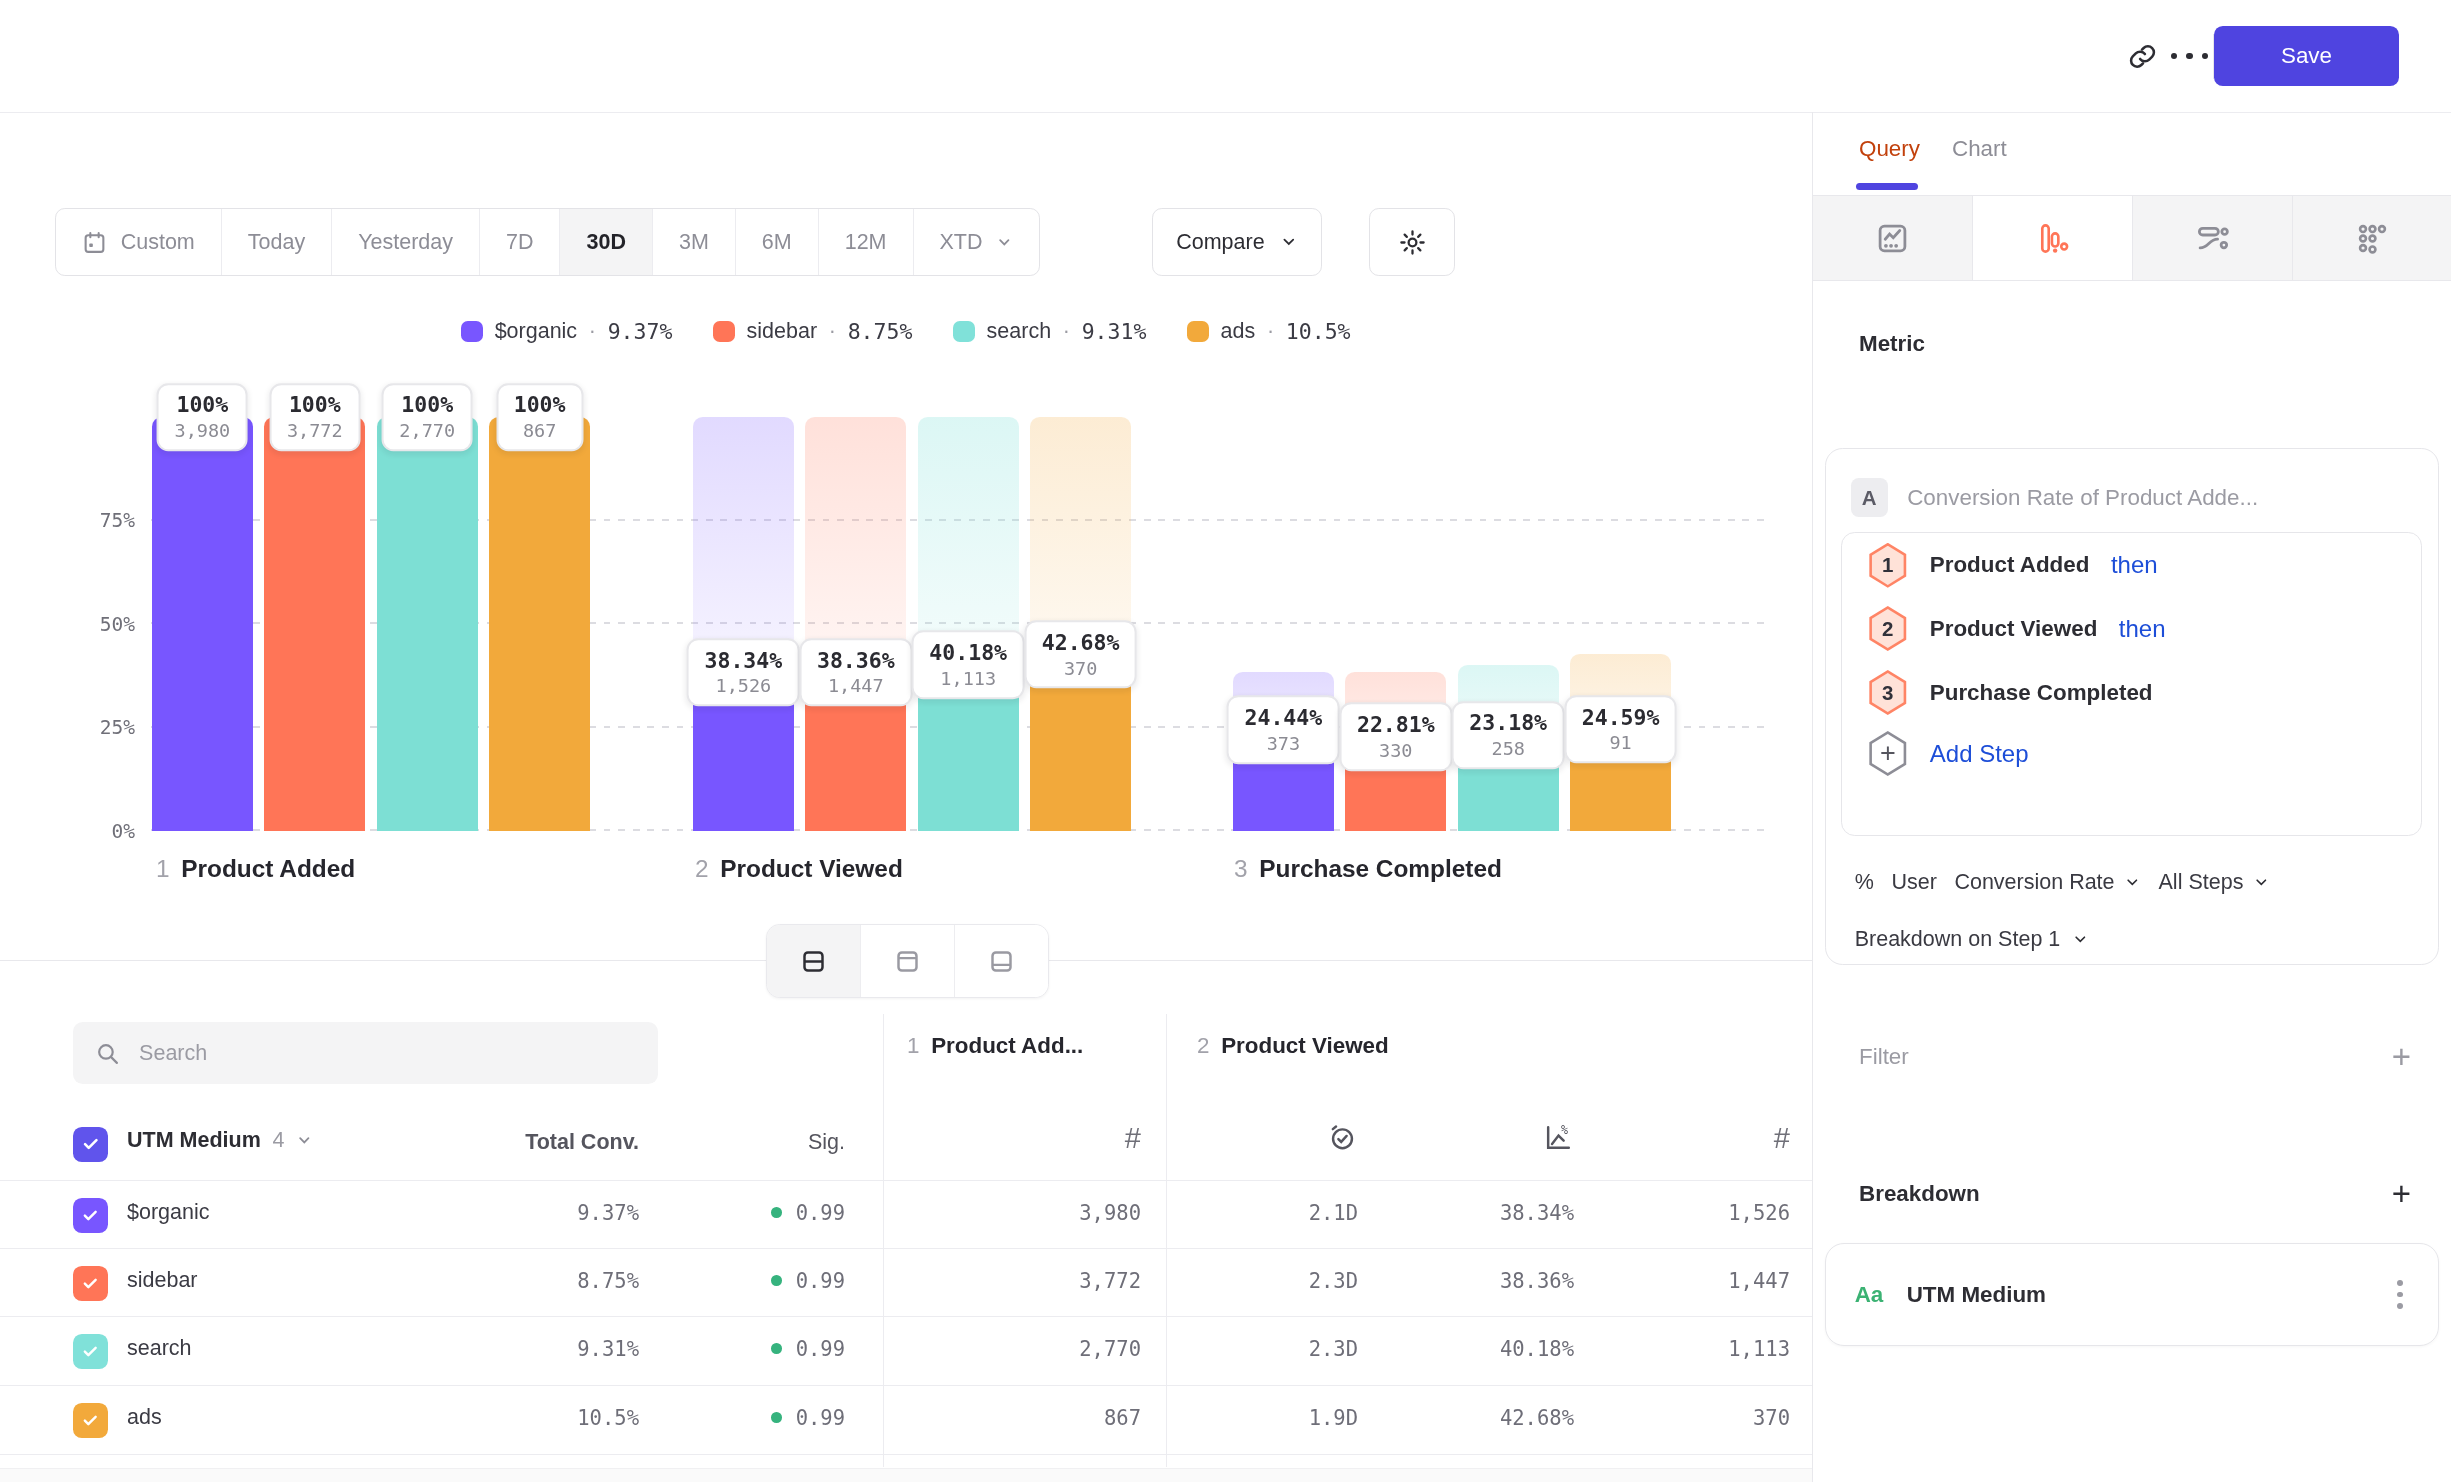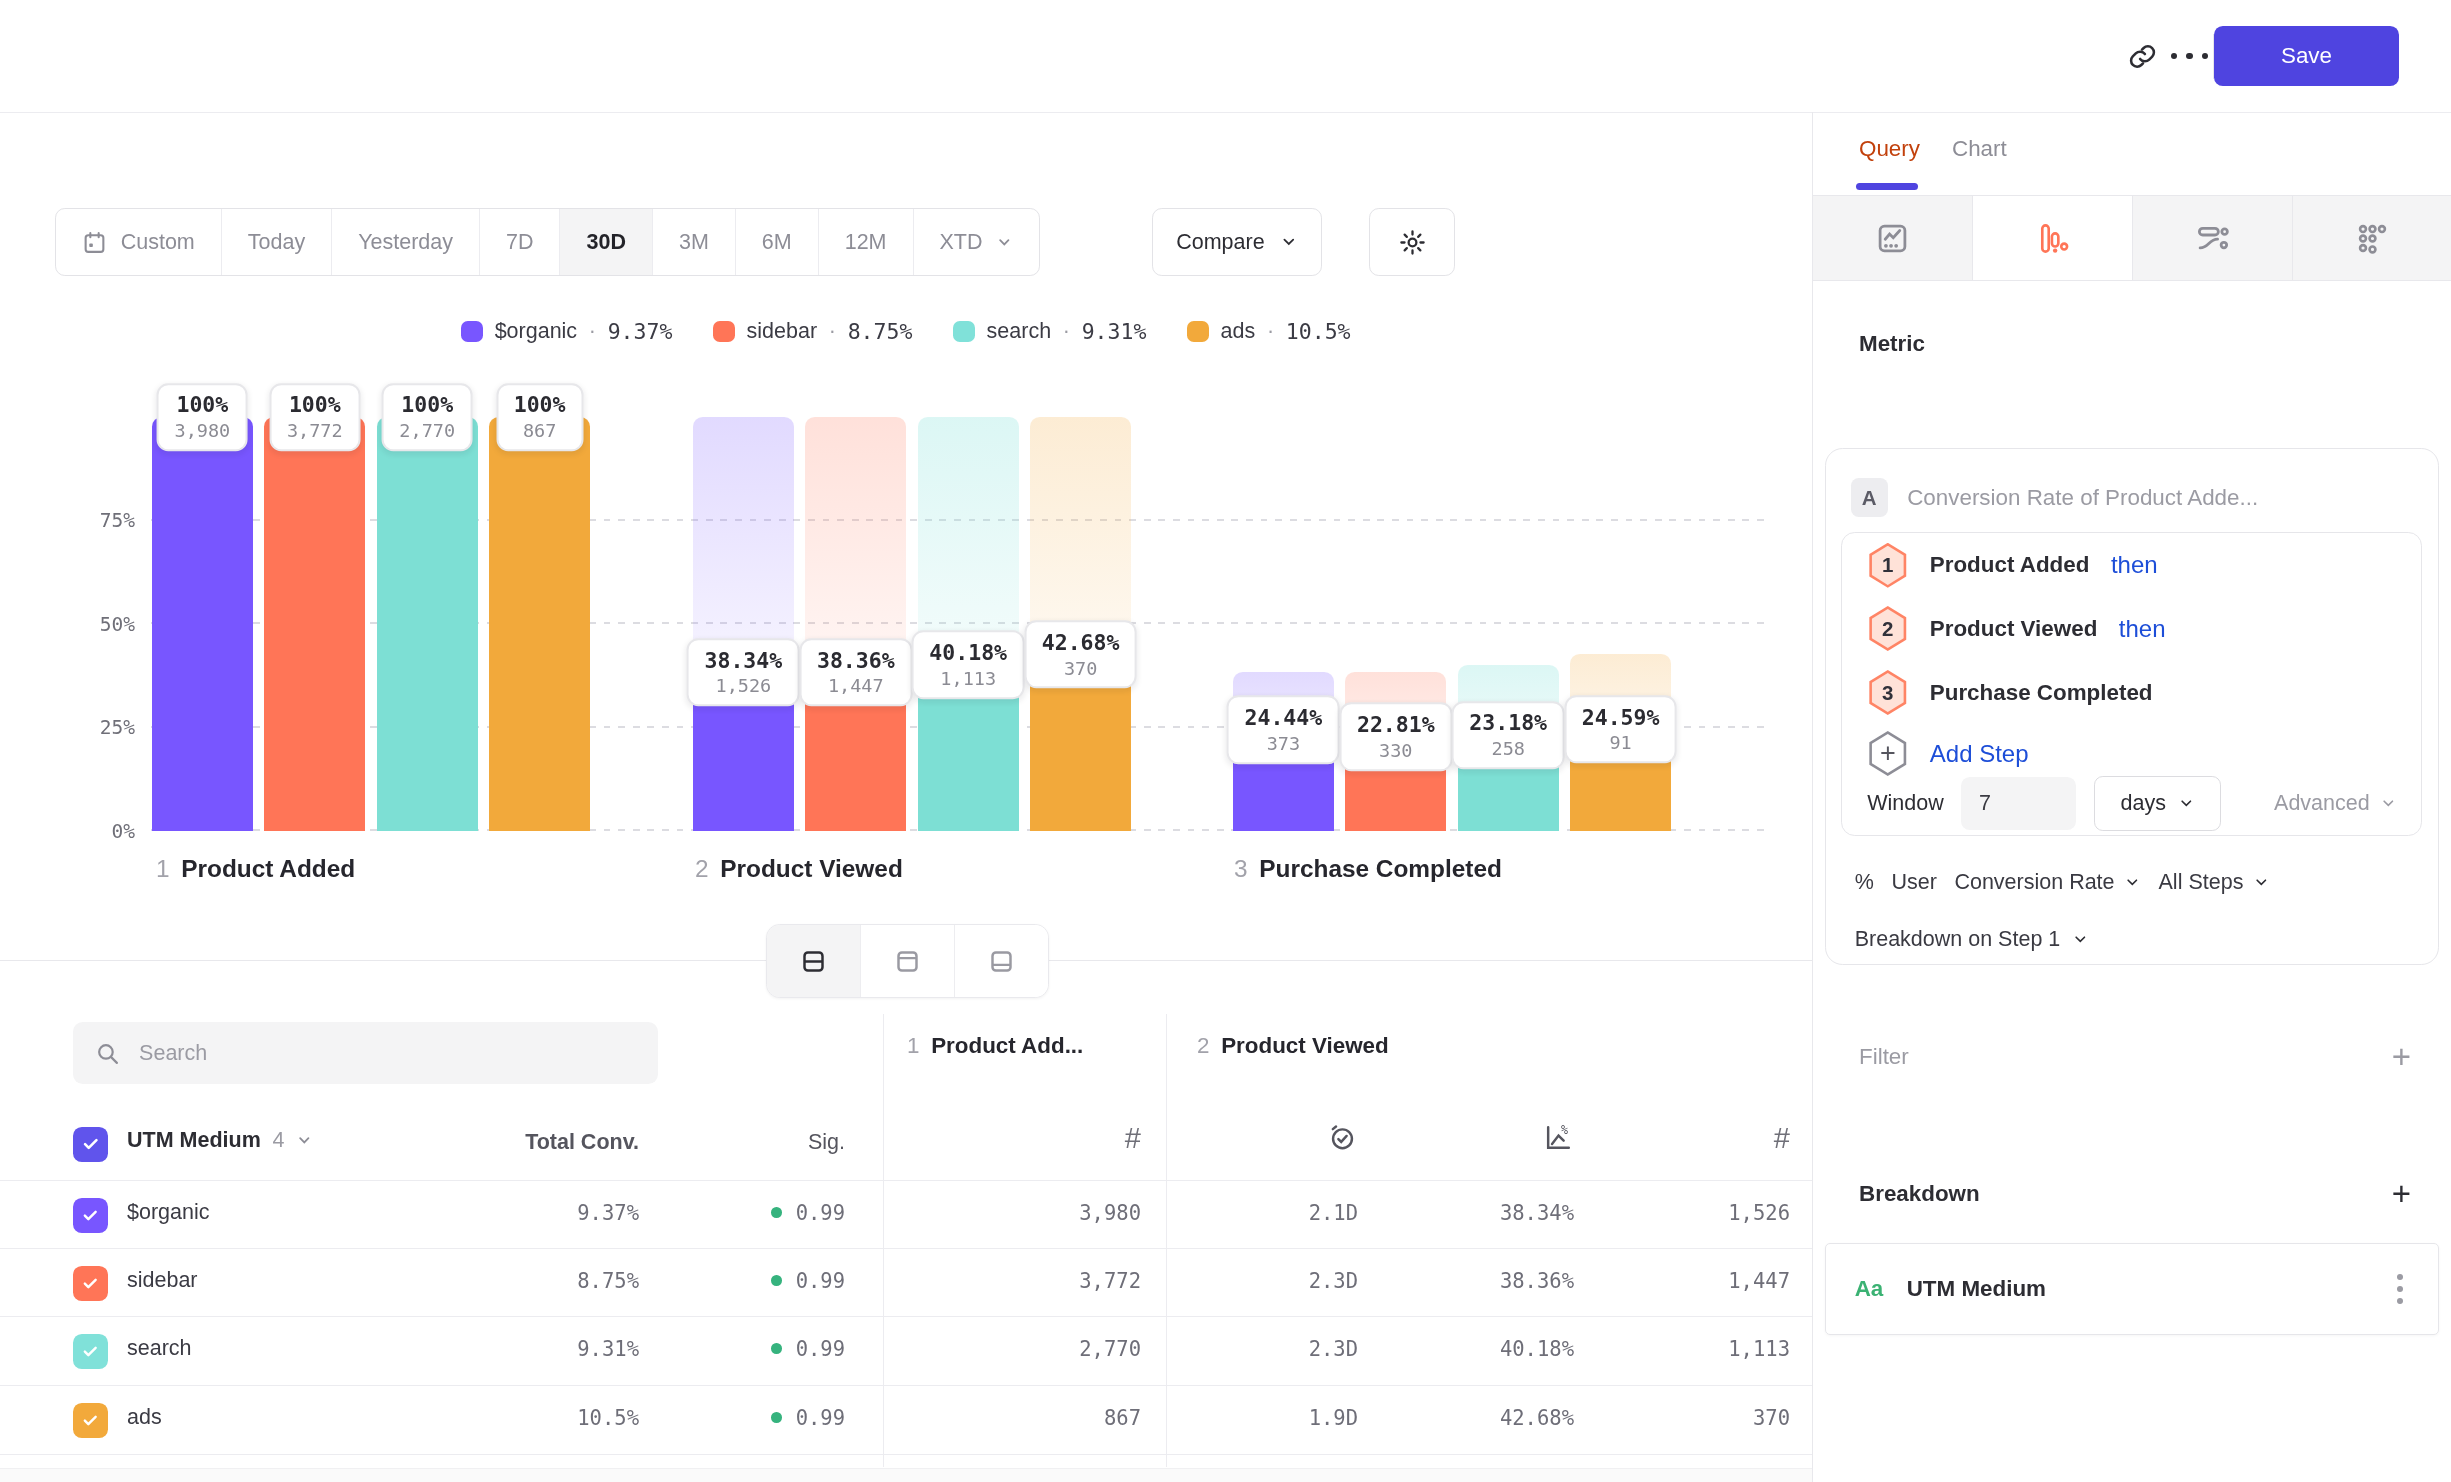--- a/index.html
+++ b/index.html
@@ -122,21 +122,21 @@
           font-size:21.5px;color:#3a3a42;font-family:"Liberation Sans",sans-serif;outline:none;}
   .daysdd{width:125px;height:53px;border:1px solid #dcdce0;border-radius:8.8px;background:#fff;display:flex;
           align-items:center;justify-content:center;gap:11.7px;font-size:21.5px;color:#2d2d33;cursor:pointer;}
   .adv{margin-left:auto;display:flex;align-items:center;gap:9.8px;font-size:21.5px;color:#9b9ba3;cursor:pointer;}
   .measure{position:absolute;left:29px;top:421px;display:flex;align-items:center;gap:17.6px;font-size:21.5px;color:#3a3a42;}
   .mdd{display:flex;align-items:center;gap:9.8px;cursor:pointer;}
   .bdownon{position:absolute;left:29px;top:478px;display:flex;align-items:center;gap:11.7px;font-size:21.5px;color:#3a3a42;cursor:pointer;}
   .secrow{position:absolute;left:46px;right:41px;display:flex;align-items:center;justify-content:space-between;}
   .seclab{font-size:22.4px;}
   .plusbtn{font-size:33px;font-weight:300;cursor:pointer;line-height:1;}
-  .bcard{position:absolute;left:11.7px;top:1131px;width:614px;height:92px;border:1px solid #e6e6ea;border-radius:5px;
+  .bcard{position:absolute;left:11.7px;top:1131px;width:614px;height:103px;border:1px solid #e6e6ea;border-radius:19px;
          display:flex;align-items:center;gap:23.4px;padding:0 29px;box-sizing:border-box;box-shadow:0 1px 2.9px rgba(0,0,0,.04);}
   .aa{color:#3BB273;font-size:22.4px;font-weight:bold;}
   .bname{font-size:22.4px;font-weight:bold;color:#2d2d33;}
   .kebab{margin-left:auto;display:flex;flex-direction:column;gap:5.9px;cursor:pointer;padding:5.9px;}
   .kebab i{width:5.9px;height:5.9px;border-radius:50%;background:#9b9ba3;}
 </style>
 </head>
 <body>
 
 <div id="app">
@@ -613,36 +613,20 @@
           <span class="stthen"></span>
         </div>
         <div class="steprow" style="top:198px;">
           <span class="hex">
             <span class="hexo gray"></span>
               <span class="hexi gray"></span>
             <span class="hexn plus">+</span>
           </span>
           <span class="stthen">Add Step</span>
         </div>
-        <div class="winrow">
-          <span class="winlab">Window</span>
-          <input class="wininp" value="7" style="">
-          <span class="daysdd">
-            <span>days</span>
-            <svg width="16.6" height="16.6" viewBox="0 0 24 24" fill="none" stroke="#2d2d33" stroke-width="2.4" stroke-linecap="round">
-                <path d="M6 9l6 6 6-6"></path>
-              </svg>
-          </span>
-          <span class="adv">
-            <span>Advanced</span>
-            <svg width="16.6" height="16.6" viewBox="0 0 24 24" fill="none" stroke="#9b9ba3" stroke-width="2.4" stroke-linecap="round">
-                <path d="M6 9l6 6 6-6"></path>
-              </svg>
-          </span>
-        </div>
       </div>
 
       <div class="measure">
         <span>%</span>
         <span>User</span>
         <span class="mdd">
           <span>Conversion Rate</span>
           <svg width="16.6" height="16.6" viewBox="0 0 24 24" fill="none" stroke="#2d2d33" stroke-width="2.4" stroke-linecap="round">
               <path d="M6 9l6 6 6-6"></path>
             </svg>

